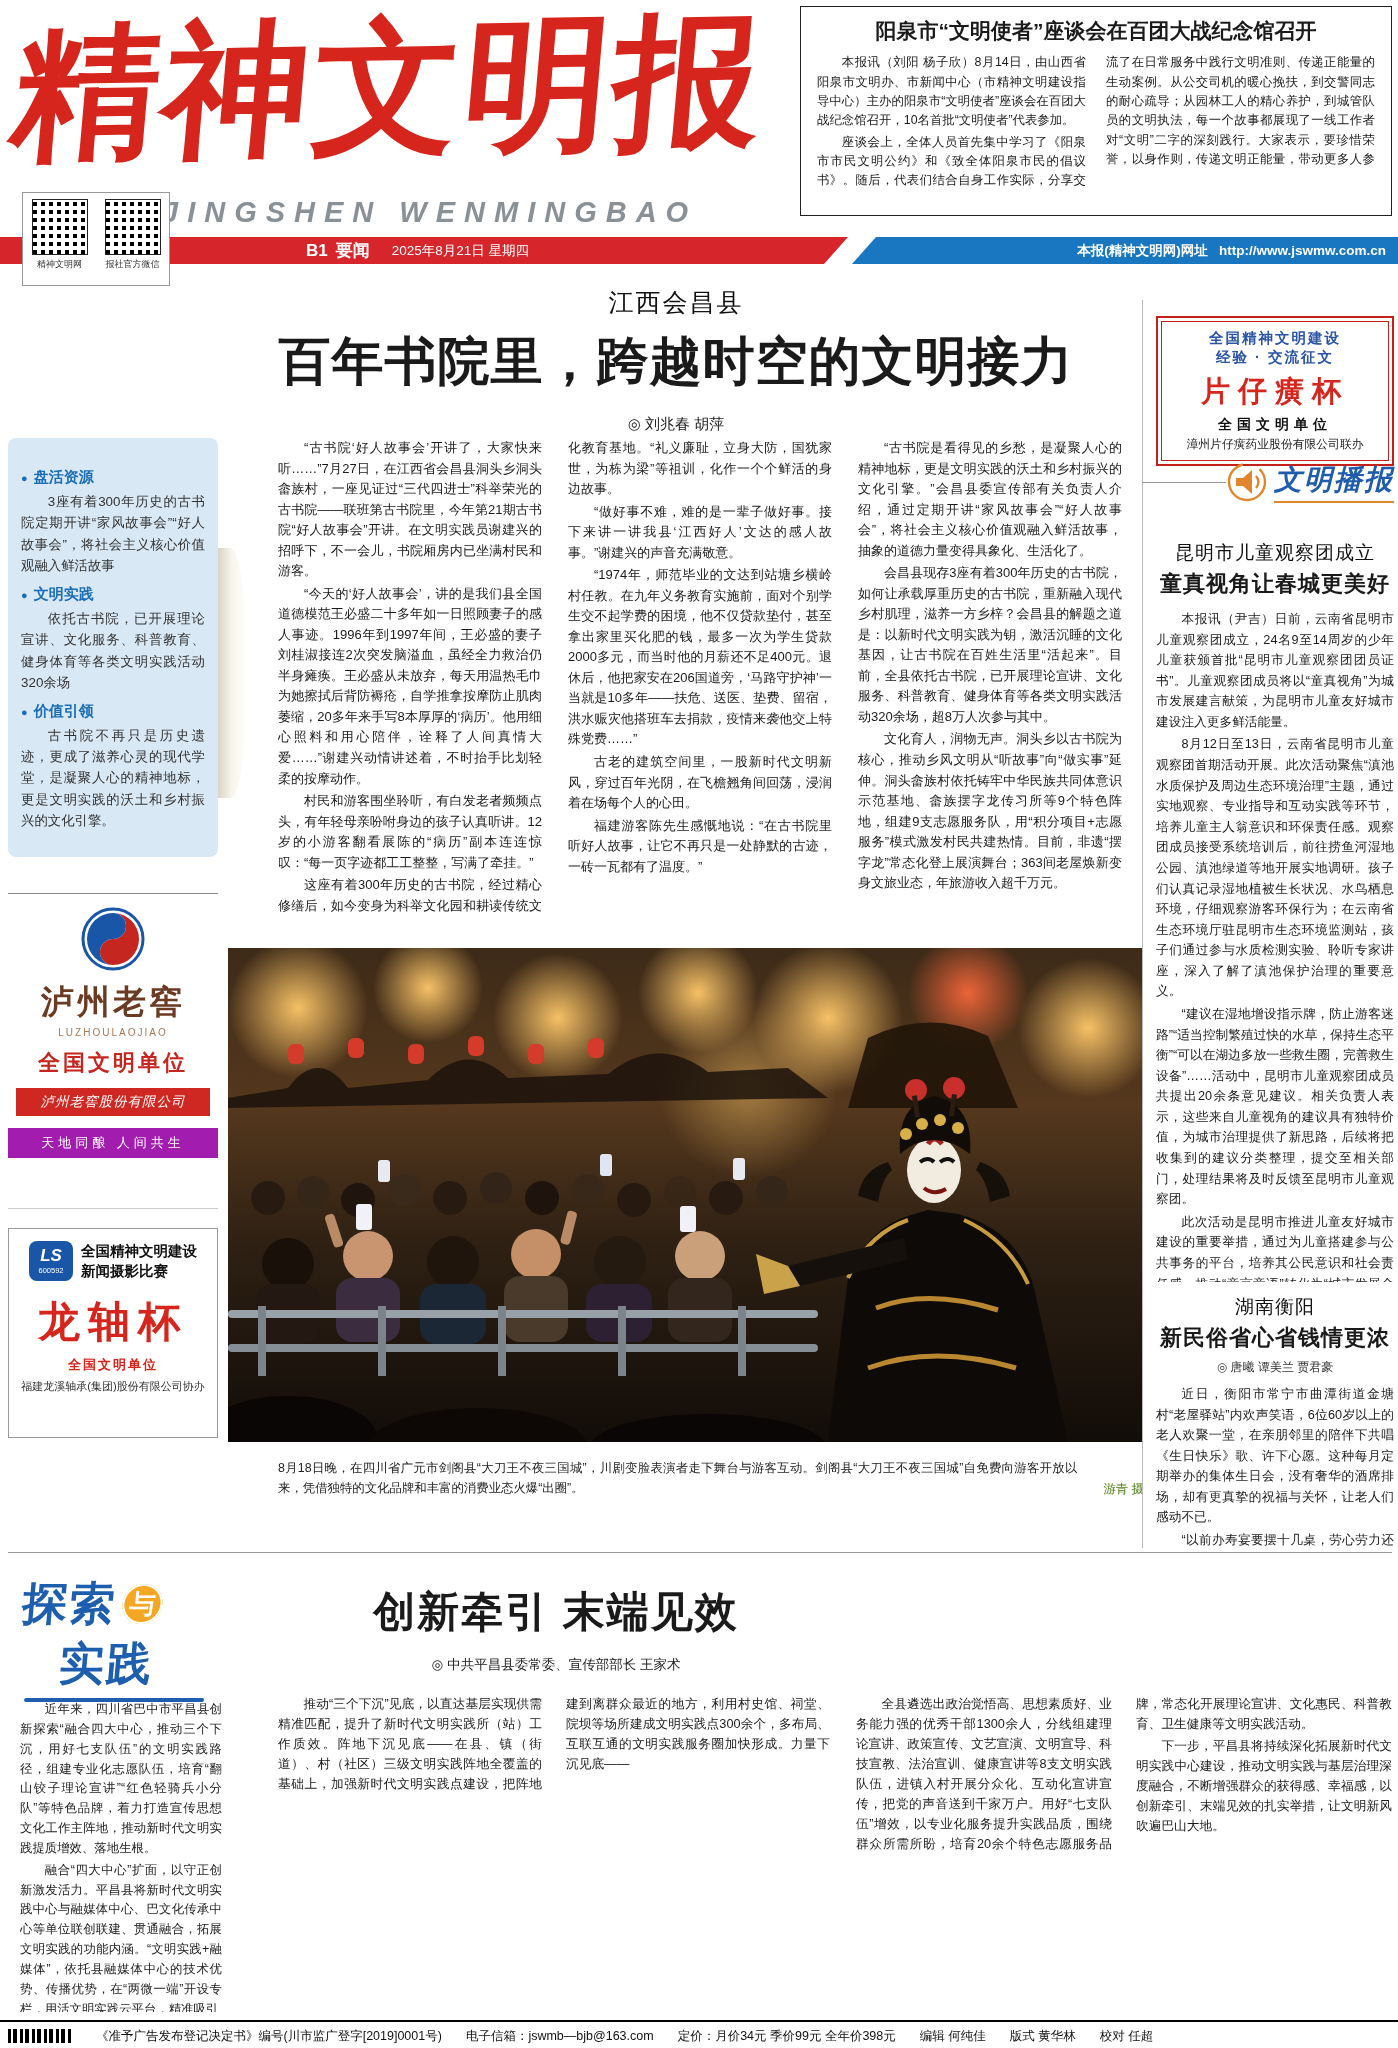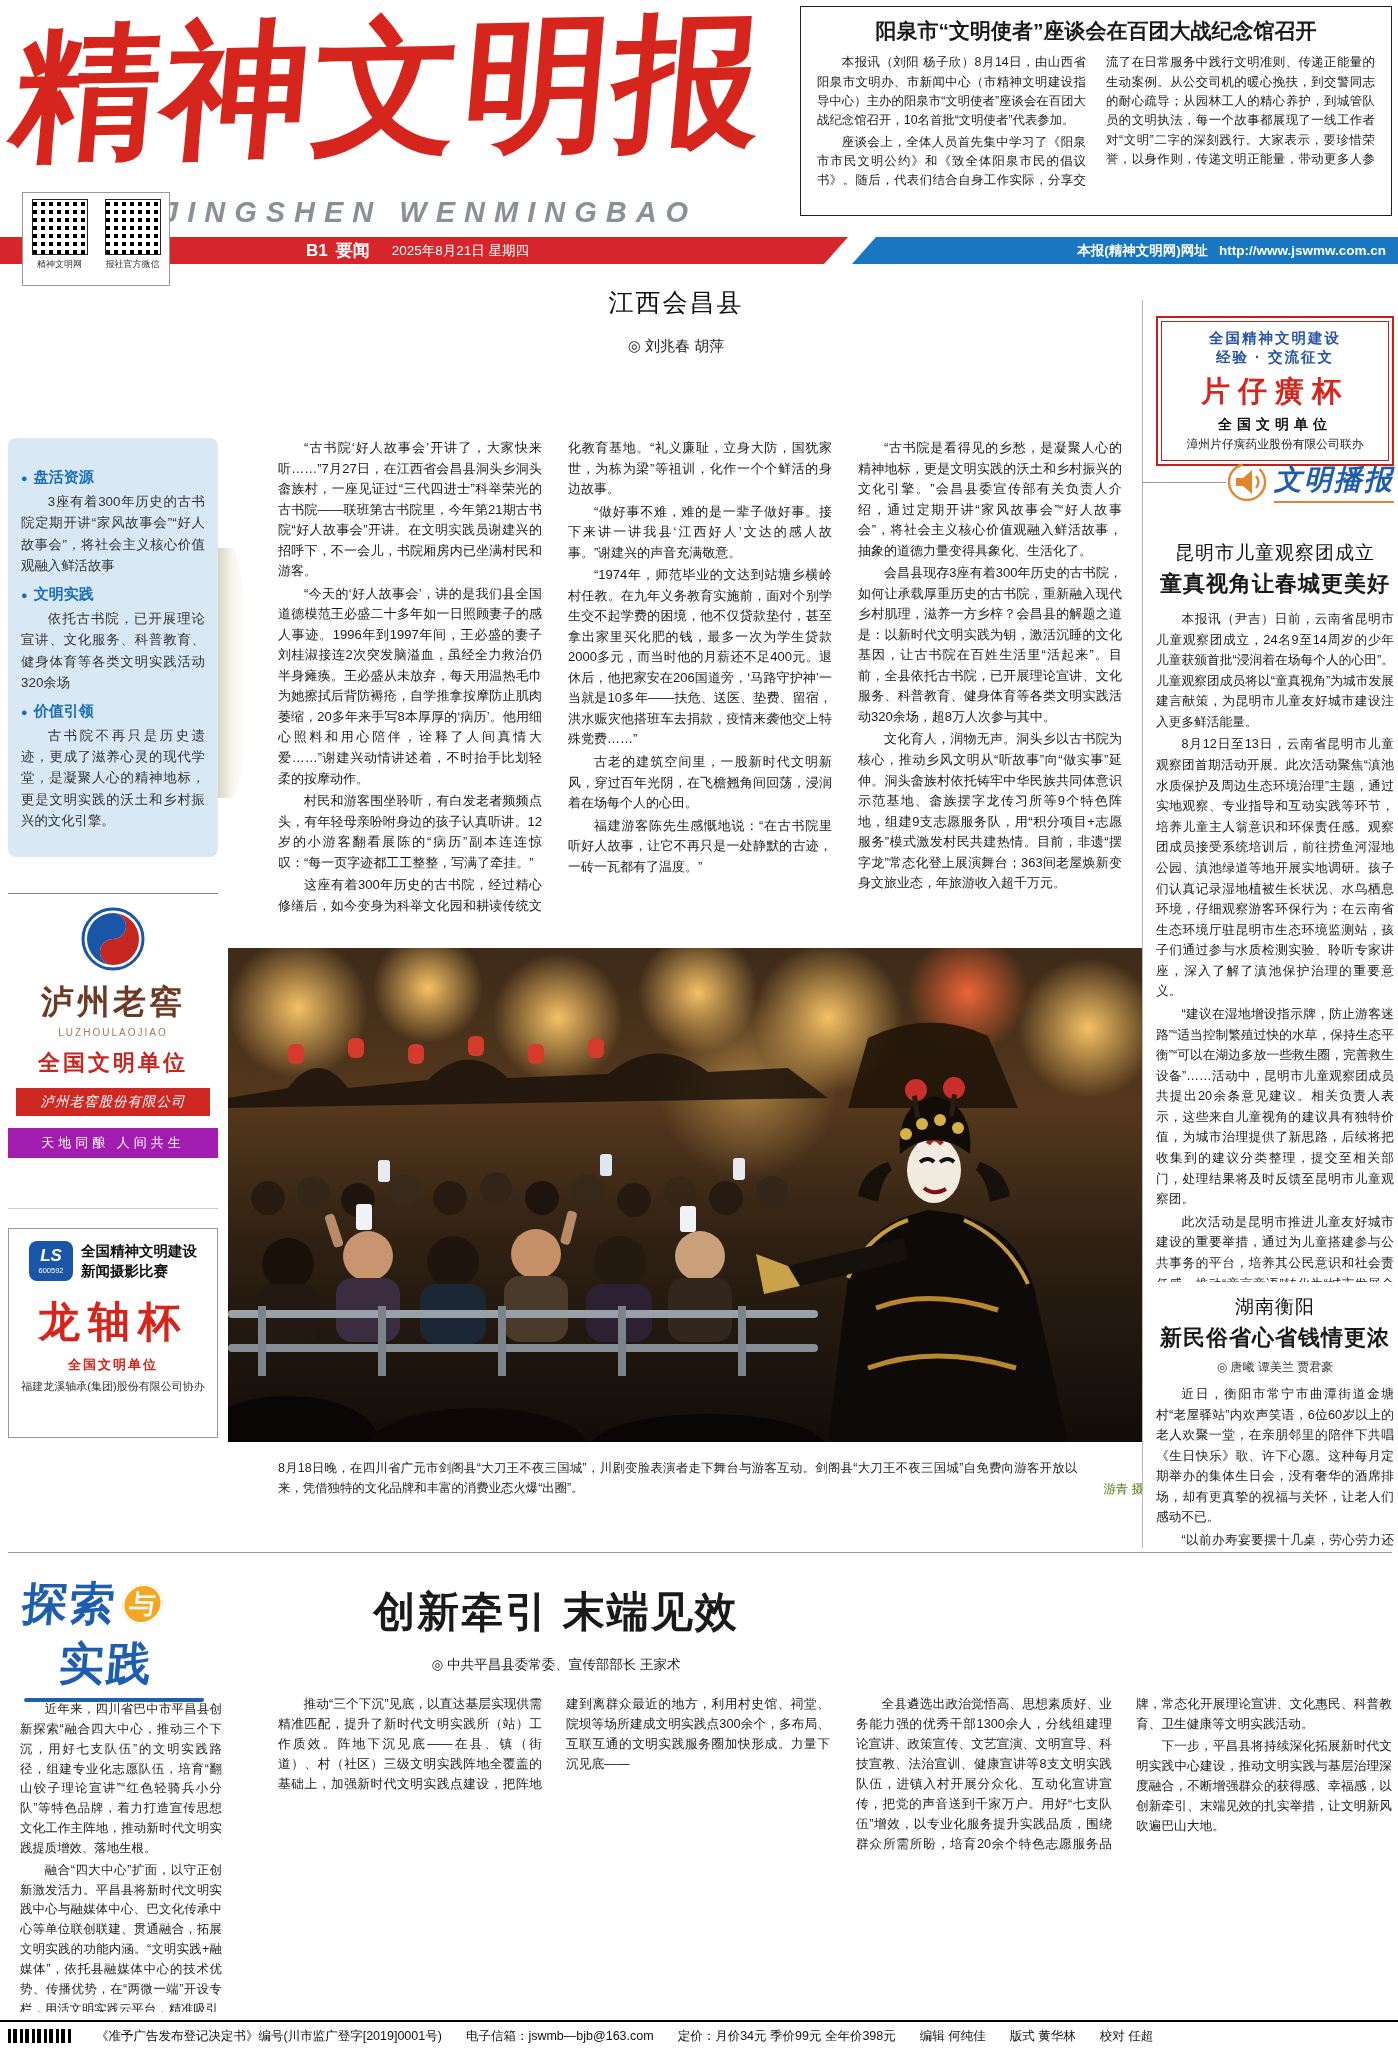--- a/index.html
+++ b/index.html
@@ -149,20 +149,21 @@
     <div class="infobar-blue">
       <span class="site-url">
         <span>本报(精神文明网)网址</span>
         &nbsp;&nbsp;<span>http://www.jswmw.com.cn</span>
       </span>
     </div>
   </div>
 
   <div class="lead-head">
     <div class="lead-kicker">江西会昌县</div>
+    <div class="lead-headline">百年书院里，跨越时空的文明接力</div>
     <div class="lead-byline">◎ 刘兆春 胡萍</div>
   </div>
 
   <div class="lead-sidebar">
     <div class="sb-title"><span class="sb-dot">●</span><span>盘活资源</span></div>
     <p class="sb-text">3座有着300年历史的古书院定期开讲“家风故事会”“好人故事会”，将社会主义核心价值观融入鲜活故事</p>
     <div class="sb-title"><span class="sb-dot">●</span><span>文明实践</span></div>
     <p class="sb-text">依托古书院，已开展理论宣讲、文化服务、科普教育、健身体育等各类文明实践活动320余场</p>
     <div class="sb-title"><span class="sb-dot">●</span><span>价值引领</span></div>
     <p class="sb-text">古书院不再只是历史遗迹，更成了滋养心灵的现代学堂，是凝聚人心的精神地标，更是文明实践的沃土和乡村振兴的文化引擎。</p>
@@ -316,21 +317,21 @@
         <circle cx="21" cy="21" r="18" fill="none" stroke="#e0862e" stroke-width="2.4" stroke-dasharray="80 18"></circle>
         <path d="M10 17 h7 l9 -8 v24 l-9 -8 h-7 z" fill="#e0862e"></path>
         <path d="M30 15 q5 6 0 12" stroke="#e0862e" stroke-width="2.4" fill="none"></path>
       </svg>
       <span class="railhead-title">文明播报</span>
     </div>
     <div class="rail-art1">
       <div class="rail-kicker">昆明市儿童观察团成立</div>
       <div class="rail-headline">童真视角让春城更美好</div>
       <div class="rail-body">
-          <p class="para">本报讯（尹吉）日前，云南省昆明市儿童观察团成立，24名9至14周岁的少年儿童获颁首批“浸润着在场每个人的心田”。儿童观察团成员将以“童真视角”为城市发展建言献策，为昆明市儿童友好城市建设注入更多鲜活能量。</p>
+          <p class="para">本报讯（尹吉）日前，云南省昆明市儿童观察团成立，24名9至14周岁的少年儿童获颁首批“昆明市儿童观察团团员证书”。儿童观察团成员将以“童真视角”为城市发展建言献策，为昆明市儿童友好城市建设注入更多鲜活能量。</p>
           <p class="para">8月12日至13日，云南省昆明市儿童观察团首期活动开展。此次活动聚焦“滇池水质保护及周边生态环境治理”主题，通过实地观察、专业指导和互动实践等环节，培养儿童主人翁意识和环保责任感。观察团成员接受系统培训后，前往捞鱼河湿地公园、滇池绿道等地开展实地调研。孩子们认真记录湿地植被生长状况、水鸟栖息环境，仔细观察游客环保行为；在云南省生态环境厅驻昆明市生态环境监测站，孩子们通过参与水质检测实验、聆听专家讲座，深入了解了滇池保护治理的重要意义。</p>
           <p class="para">“建议在湿地增设指示牌，防止游客迷路”“适当控制繁殖过快的水草，保持生态平衡”“可以在湖边多放一些救生圈，完善救生设备”……活动中，昆明市儿童观察团成员共提出20余条意见建议。相关负责人表示，这些来自儿童视角的建议具有独特价值，为城市治理提供了新思路，后续将把收集到的建议分类整理，提交至相关部门，处理结果将及时反馈至昆明市儿童观察团。</p>
           <p class="para">此次活动是昆明市推进儿童友好城市建设的重要举措，通过为儿童搭建参与公共事务的平台，培养其公民意识和社会责任感，推动“童言童语”转化为“城市发展金点子”。</p>
         </div>
     </div>
     <div class="rail-art2">
       <div class="rail-kicker">湖南衡阳</div>
       <div class="rail-headline">新民俗省心省钱情更浓</div>
       <div class="rail-byline">◎ 唐曦 谭美兰 贾君豪</div>
       <div class="rail-body">

